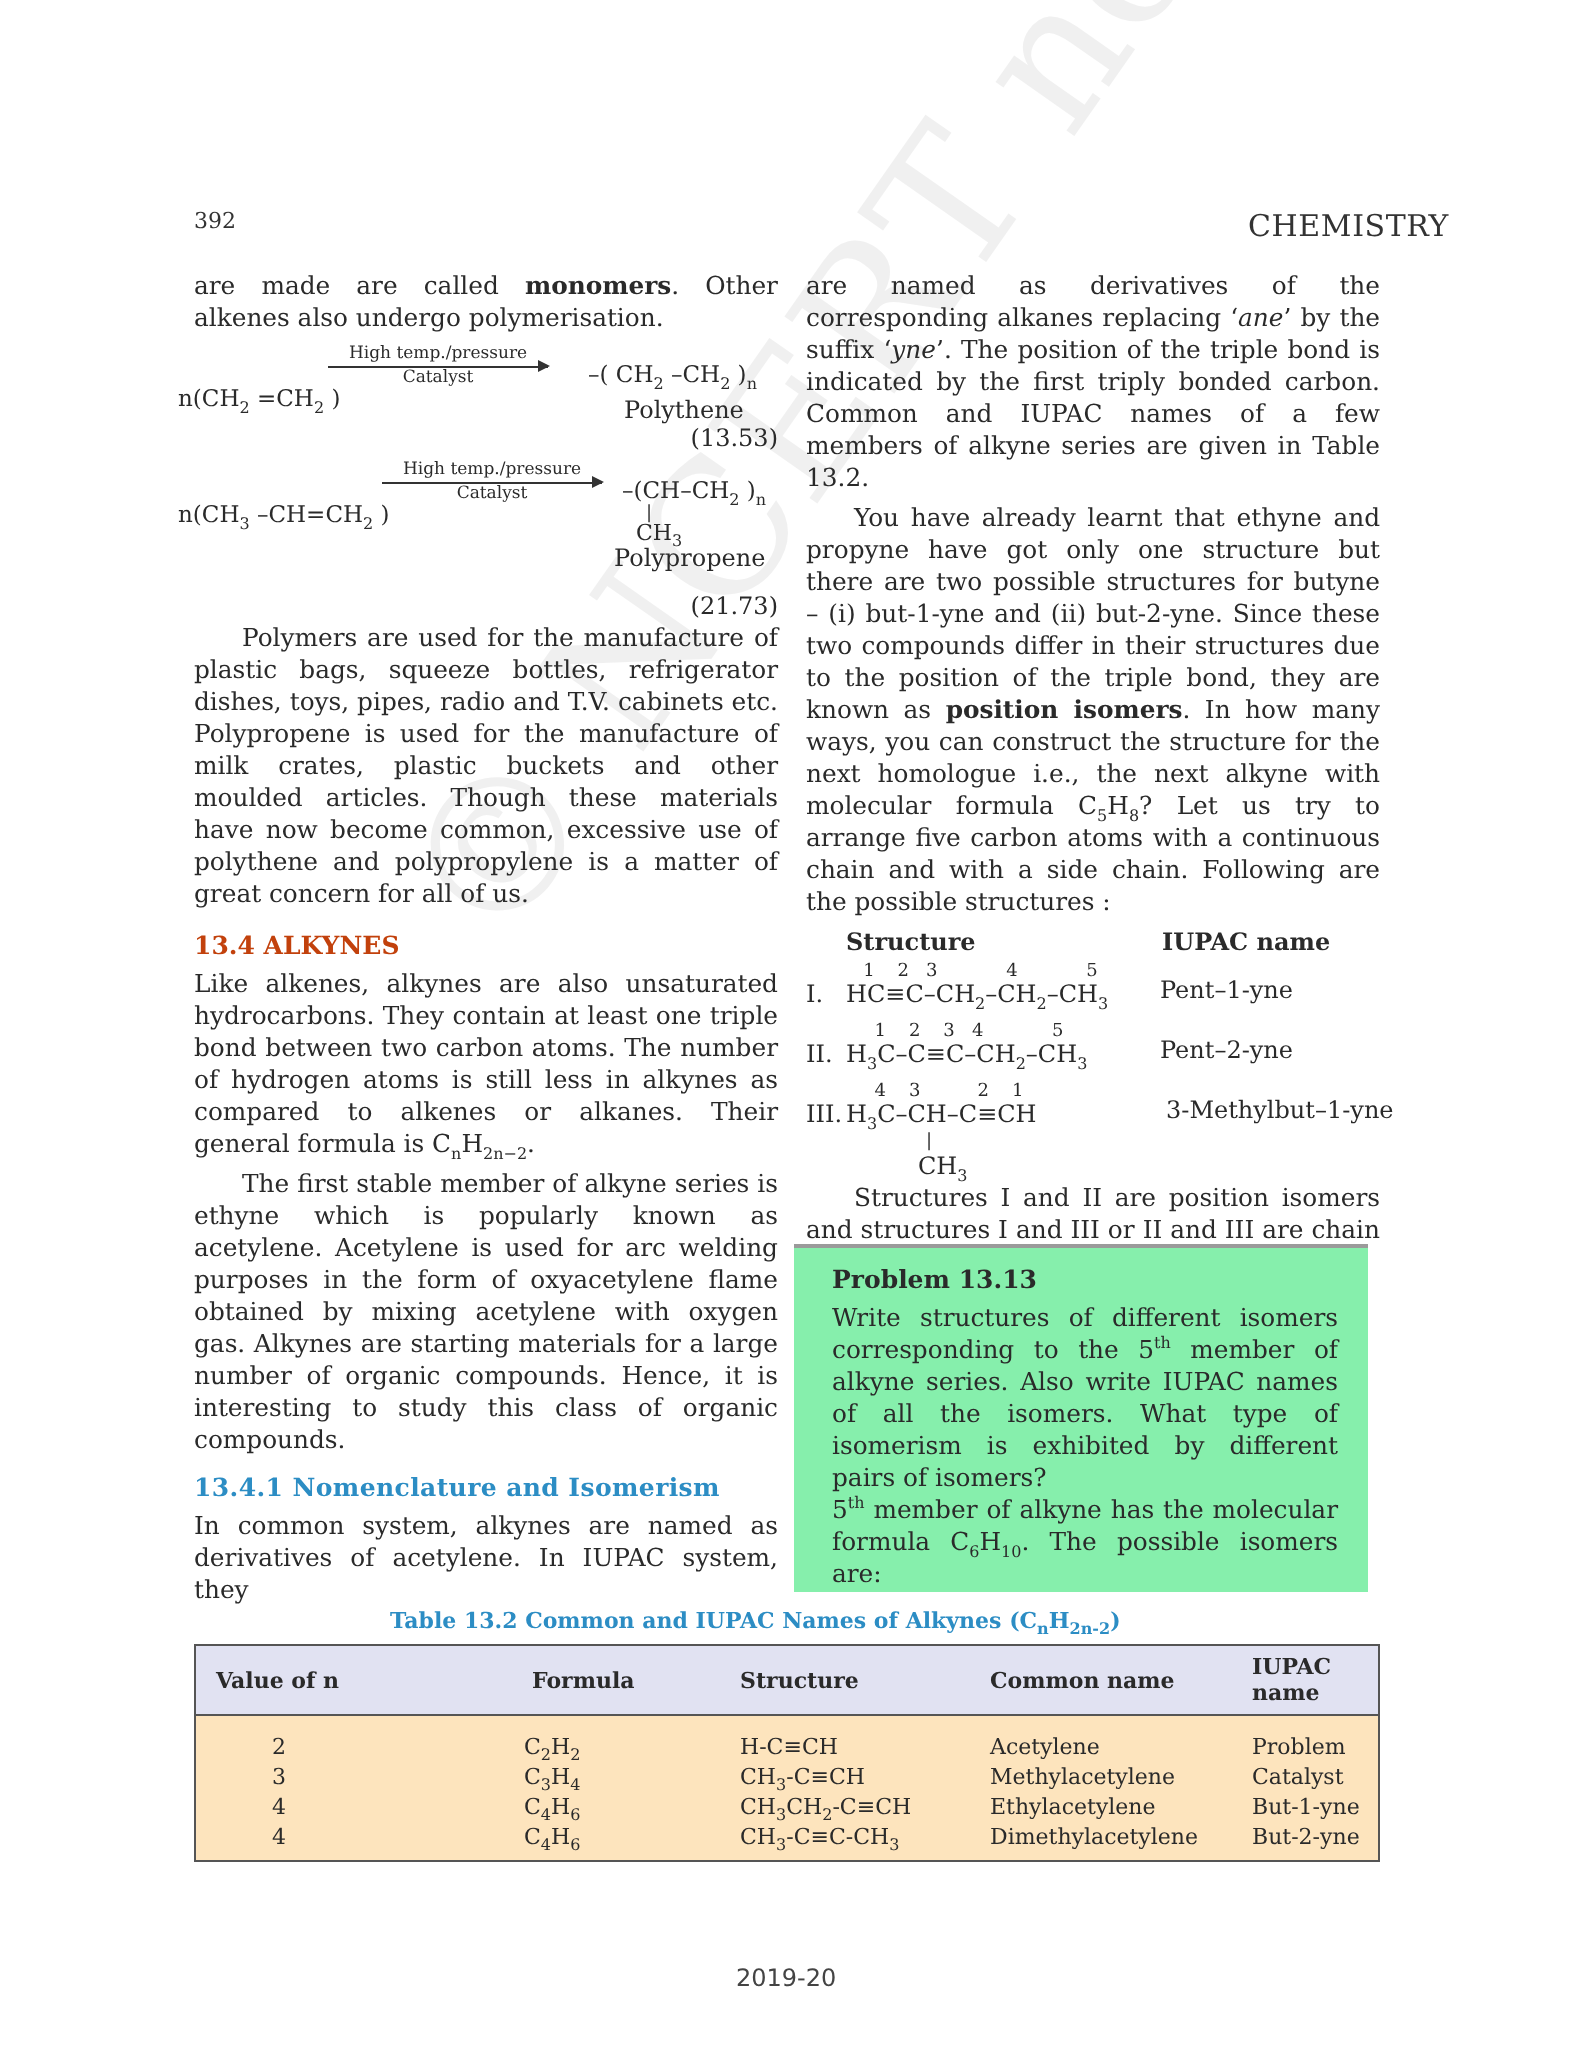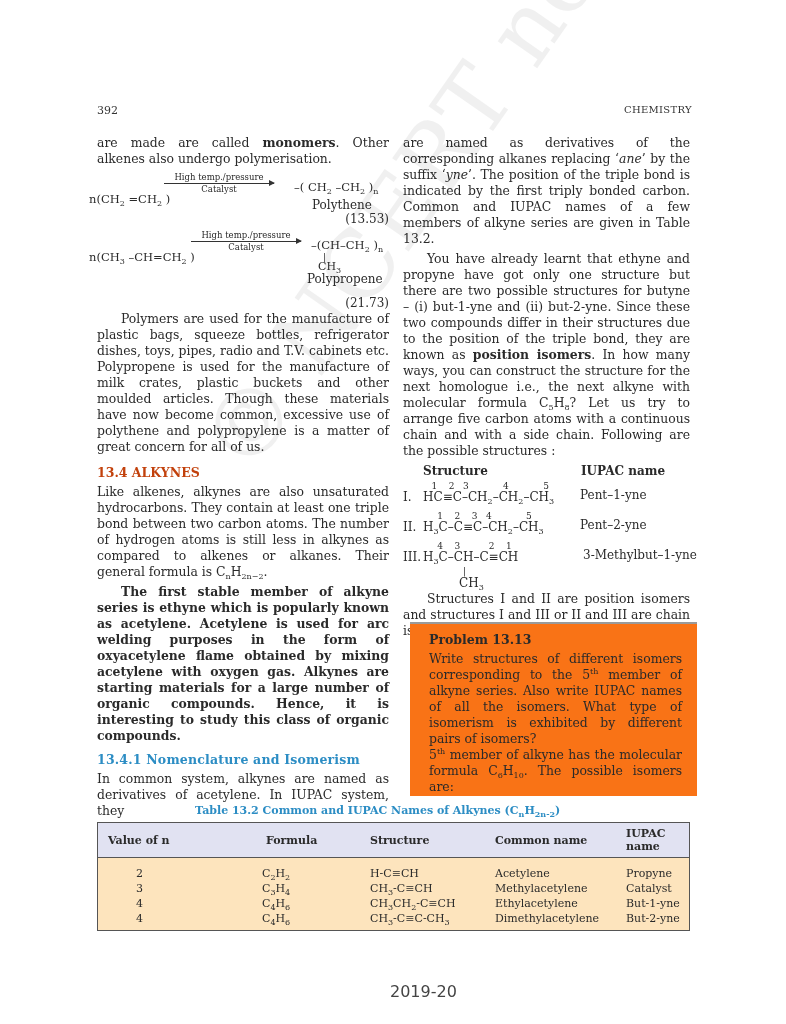--- a/index.html
+++ b/index.html
@@ -1,21 +1,21 @@
 <!DOCTYPE html>
 <html><head>
 <meta charset="utf-8">
 <style>
   html, body { margin: 0; padding: 0; }
   body {
     width: 786px; height: 1024px; background: #ffffff; position: relative; overflow: hidden;
     font-family: "DejaVu Serif", "Liberation Serif", serif; color: #2a2a2a;
   }
   .page-num { position: absolute; left: 97px; top: 104px; font-size: 11px; color: #333; }
-  .running-head { position: absolute; left: 624px; top: 104px; font-size: 10px; letter-spacing: 0.3px; color: #333; }
+  .running-head { position: absolute; left: 624px; top: 104px; font-size: 15px; letter-spacing: 0.3px; color: #333; }
   .col { position: absolute; font-size: 12.4px; line-height: 16px; text-align: justify; }
   .col-left { left: 97px; top: 135px; width: 292px; }
   .col-right { left: 403px; top: 135px; width: 287px; }
   p { margin: 0; }
   .indent { text-indent: 24px; }
   .bold { font-weight: bold; }
   sub, sup { font-size: 8px; line-height: 0; }
   .eq { position: relative; font-size: 11.5px; height: 46px; margin: 6px 0 0 -8px; white-space: nowrap; }
   .eq .lhs { position: absolute; left: 0; top: 6px; margin-top: 12px; }
   .eq .arrow-wrap { position: absolute; top: 0; width: 110px; text-align: center; font-size: 8.5px; line-height: 9px; }
@@ -27,39 +27,39 @@
   .h-section { color: #c2410c; font-weight: bold; font-size: 12.5px; margin-top: 10px; margin-bottom: 3px; text-align: left; }
   .h-sub { color: #2c8dc4; font-weight: bold; font-size: 12.5px; margin-top: 8px; margin-bottom: 3px; text-align: left; letter-spacing: 0.2px; }
   .struct-head { display: flex; font-weight: bold; font-size: 12px; margin-top: 4px; }
   .struct-head .s1 { margin-left: 20px; width: 158px; }
   .struct-row { position: relative; height: 24px; font-size: 12px; white-space: nowrap; }
   .struct-row .roman { position: absolute; left: 0; top: 8px; }
   .struct-row .formula { position: absolute; left: 20px; top: 8px; }
   .struct-row .nums { position: absolute; left: 20px; top: -3px; font-size: 9px; }
   .struct-row .iupac { position: absolute; left: 177px; top: 6px; }
   .branch { position: absolute; font-size: 11px; }
-  .problem-box { position: absolute; left: 410px; top: 622px; width: 287px; height: 172px; background: #f97316; border-top: 2px solid #9a9a9a; }
+  .problem-box { position: absolute; left: 397px; top: 622px; width: 287px; height: 172px; background: #86efac; border-top: 2px solid #9a9a9a; }
   .problem-box .inner { padding: 8px 15px 0 19px; font-size: 12.4px; line-height: 16px; text-align: justify; }
   .problem-title { font-weight: bold; font-size: 12.5px; margin-bottom: 3px; }
   .solution-title { font-weight: bold; font-size: 12.5px; margin-top: 9px; margin-bottom: 2px; }
   .table-caption { position: absolute; left: 195px; top: 804px; color: #2c8dc4; font-weight: bold; font-size: 11px; }
   .tbl { position: absolute; left: 97px; top: 822px; width: 593px; border: 1.5px solid #555; border-collapse: collapse; font-size: 11px; }
   .tbl th { background: #e1e2f2; font-weight: bold; text-align: left; padding: 4px 0 4px 0; height: 17px; border-bottom: 1.5px solid #555; }
   .tbl td { background: #fde4bd; padding: 0; height: 15px; line-height: 15px; }
   .tbl tr.first td { padding-top: 8px; }
   .tbl tr.last td { padding-bottom: 4px; }
   .c-n { width: 118px; text-align: left; }
   .c-n-td { padding-left: 38px !important; }
   .c-f { width: 104px; }
   .c-s { width: 125px; }
   .c-c { width: 131px; }
   .tbl th.c-n { padding-left: 10px; }
   .tbl th.c-f { padding-left: 12px; }
   .tbl td.c-f { padding-left: 8px; }
-  .footer { position: absolute; left: 368px; top: 982px; font-family: "DejaVu Sans", "Liberation Sans", sans-serif; font-size: 16px; color: #444; margin-left: 22px; }
+  .footer { position: absolute; left: 368px; top: 982px; font-family: "DejaVu Sans", "Liberation Sans", sans-serif; font-size: 12px; color: #444; }
   .watermark { position: absolute; left: 180px; top: 430px; font-size: 92px; color: rgba(200, 200, 200, 0.28); transform: rotate(-55deg); transform-origin: left top; font-family: "DejaVu Serif", serif; white-space: nowrap; pointer-events: none; }
 </style>
 </head>
 <body>
 
 <div class="page-num">392</div>
 <div class="running-head">CHEMISTRY</div>
 
 <div class="watermark">© NCERT not to be republished</div>
 
@@ -91,21 +91,21 @@
     <span class="branch" style="left:234px; top:18px; font-size:9px;">|</span>
     <span class="branch" style="left:229px; top:28px;">CH<sub>3</sub></span>
     <span class="pname" style="left:218px; top:40px;">Polypropene</span>
   </div>
   <div class="eq-num" style="margin-top:6px;">(21.73)</div>
 
   <p class="indent">Polymers are used for the manufacture of plastic bags, squeeze bottles, refrigerator dishes, toys, pipes, radio and T.V. cabinets etc. Polypropene is used for the manufacture of milk crates, plastic buckets and other moulded articles. Though these materials have now become common, excessive use of polythene and polypropylene is a matter of great concern for all of us.</p>
 
   <div class="h-section">13.4 ALKYNES</div>
   <p>Like alkenes, alkynes are also unsaturated hydrocarbons. They contain at least one triple bond between two carbon atoms. The number of hydrogen atoms is still less in alkynes as compared to alkenes or alkanes. Their general formula is C<sub>n</sub>H<sub>2n−2</sub>.</p>
-  <p class="indent" style="margin-top:4px;font-weight:bold;">The first stable member of alkyne series is ethyne which is popularly known as acetylene. Acetylene is used for arc welding purposes in the form of oxyacetylene flame obtained by mixing acetylene with oxygen gas. Alkynes are starting materials for a large number of organic compounds. Hence, it is interesting to study this class of organic compounds.</p>
+  <p class="indent" style="margin-top:4px;">The first stable member of alkyne series is ethyne which is popularly known as acetylene. Acetylene is used for arc welding purposes in the form of oxyacetylene flame obtained by mixing acetylene with oxygen gas. Alkynes are starting materials for a large number of organic compounds. Hence, it is interesting to study this class of organic compounds.</p>
 
   <div class="h-sub">13.4.1  Nomenclature and Isomerism</div>
   <p>In common system, alkynes are named as derivatives of acetylene. In IUPAC system, they</p>
 </div>
 
 <div class="col col-right">
   <p>are named as derivatives of the corresponding alkanes replacing ‘<i>ane</i>’ by the suffix ‘<i>yne</i>’. The position of the triple bond is indicated by the first triply bonded carbon. Common and IUPAC names of a few members of alkyne series are given in Table 13.2.</p>
   <p class="indent" style="margin-top:4px;">You have already learnt that ethyne and propyne have got only one structure but there are two possible structures for butyne – (i) but-1-yne and (ii) but-2-yne. Since these two compounds differ in their structures due to the position of the triple bond, they are known as <b>position isomers</b>. In how many ways, you can construct the structure for the next homologue i.e., the next alkyne with molecular formula C<sub>5</sub>H<sub>8</sub>? Let us try to arrange five carbon atoms with a continuous chain and with a side chain. Following are the possible structures :</p>
 
   <div class="struct-head">
@@ -155,21 +155,21 @@
       <th class="c-c">Common name</th>
       <th>IUPAC name</th>
     </tr>
   </thead>
   <tbody id="tbl-body">
       <tr class="first">
         <td class="c-n c-n-td">2</td>
         <td class="c-f">C<sub>2</sub>H<sub>2</sub></td>
         <td class="c-s">H-C≡CH</td>
         <td class="c-c">Acetylene</td>
-        <td>Propyne</td>
+        <td>Problem</td>
       </tr>
       <tr>
         <td class="c-n c-n-td">3</td>
         <td class="c-f">C<sub>3</sub>H<sub>4</sub></td>
         <td class="c-s">CH<sub>3</sub>-C≡CH</td>
         <td class="c-c">Methylacetylene</td>
         <td>Catalyst</td>
       </tr>
       <tr>
         <td class="c-n c-n-td">4</td>

